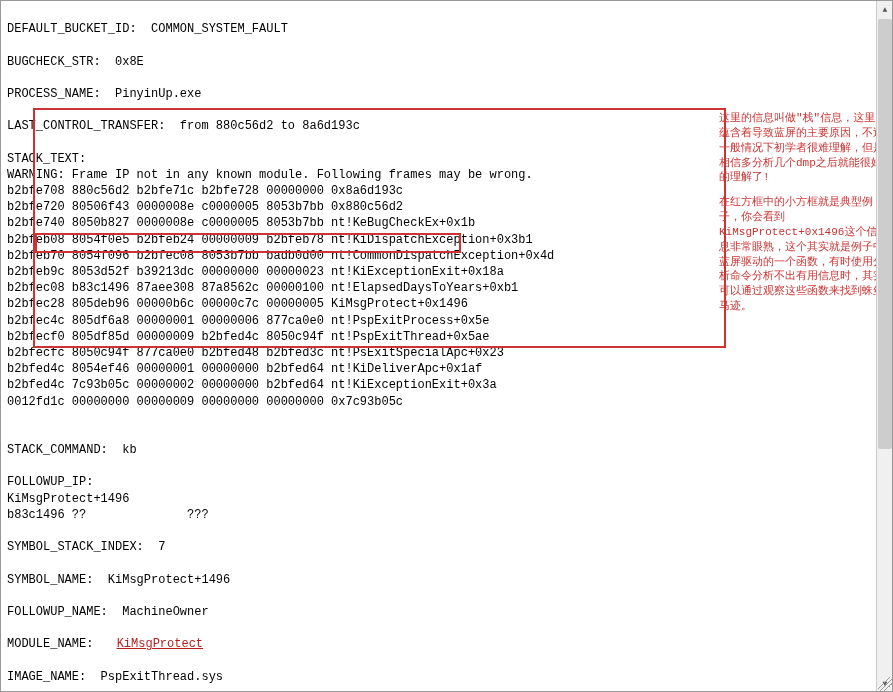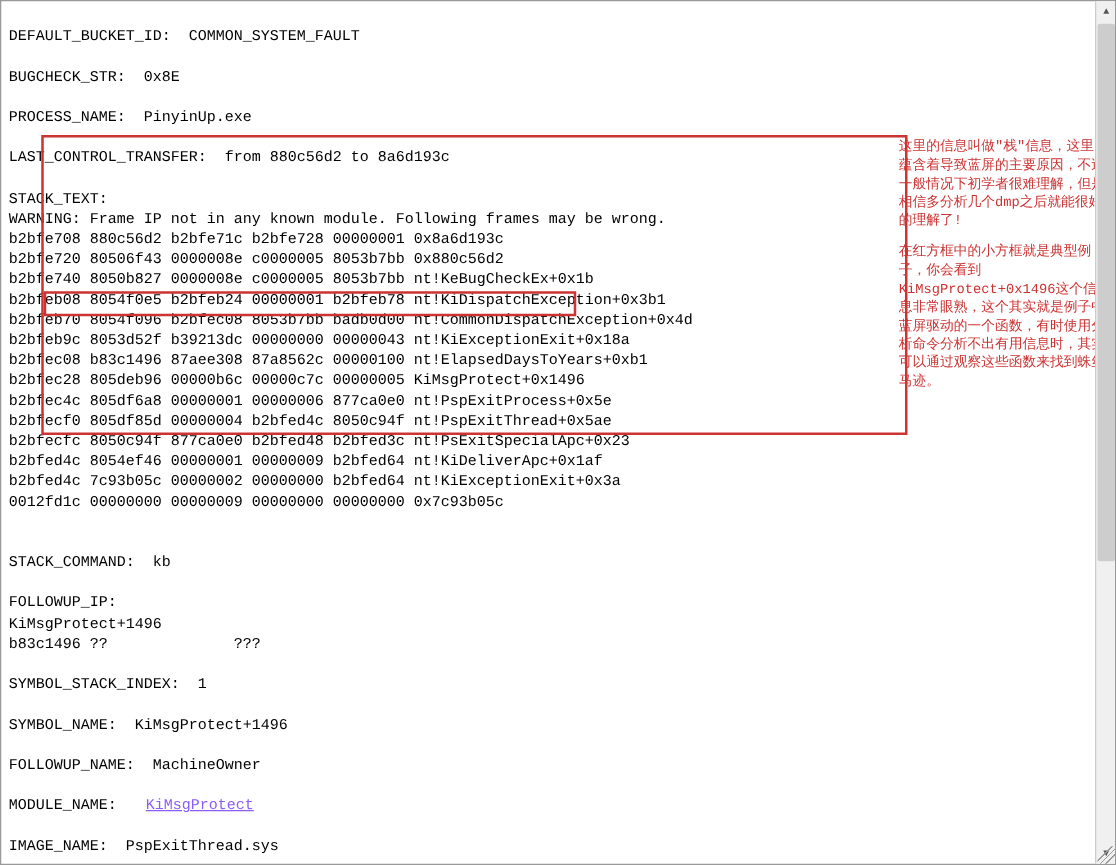--- a/index.html
+++ b/index.html
@@ -45,21 +45,21 @@
       width: 693px;
       height: 240px;
     }
     .stack-small {
       left: 34px;
       top: 232px;
       width: 426px;
       height: 20px;
     }
     .module-link {
-      color: #8b5cf6;
+      color: #b91c1c;
       text-decoration: underline;
       padding-left: 16px;
     }
     .scrollbar {
       position: absolute;
       right: 0;
       top: 0;
       width: 16px;
       height: 100%;
       background: #f0f0f0;
@@ -105,43 +105,43 @@
 <span>DEFAULT_BUCKET_ID:  COMMON_SYSTEM_FAULT</span>
 
 <span>BUGCHECK_STR:  0x8E</span>
 
 <span>PROCESS_NAME:  PinyinUp.exe</span>
 
 <span>LAST_CONTROL_TRANSFER:  from 880c56d2 to 8a6d193c</span>
 
 <span>STACK_TEXT:</span>
 <span>WARNING: Frame IP not in any known module. Following frames may be wrong.</span>
-<span>b2bfe708 880c56d2 b2bfe71c b2bfe728 00000001 0x8a6d193c</span>
+<span>b2bfe708 880c56d2 b2bfe71c b2bfe728 00000000 0x8a6d193c</span>
 <span>b2bfe720 80506f43 0000008e c0000005 8053b7bb 0x880c56d2</span>
 <span>b2bfe740 8050b827 0000008e c0000005 8053b7bb nt!KeBugCheckEx+0x1b</span>
-<span>b2bfeb08 8054f0e5 b2bfeb24 00000001 b2bfeb78 nt!KiDispatchException+0x3b1</span>
+<span>b2bfeb08 8054f0e5 b2bfeb24 00000009 b2bfeb78 nt!KiDispatchException+0x3b1</span>
 <span>b2bfeb70 8054f096 b2bfec08 8053b7bb badb0d00 nt!CommonDispatchException+0x4d</span>
-<span>b2bfeb9c 8053d52f b39213dc 00000000 00000043 nt!KiExceptionExit+0x18a</span>
+<span>b2bfeb9c 8053d52f b39213dc 00000000 00000023 nt!KiExceptionExit+0x18a</span>
 <span>b2bfec08 b83c1496 87aee308 87a8562c 00000100 nt!ElapsedDaysToYears+0xb1</span>
 <span>b2bfec28 805deb96 00000b6c 00000c7c 00000005 KiMsgProtect+0x1496</span>
 <span>b2bfec4c 805df6a8 00000001 00000006 877ca0e0 nt!PspExitProcess+0x5e</span>
-<span>b2bfecf0 805df85d 00000004 b2bfed4c 8050c94f nt!PspExitThread+0x5ae</span>
+<span>b2bfecf0 805df85d 00000009 b2bfed4c 8050c94f nt!PspExitThread+0x5ae</span>
 <span>b2bfecfc 8050c94f 877ca0e0 b2bfed48 b2bfed3c nt!PsExitSpecialApc+0x23</span>
-<span>b2bfed4c 8054ef46 00000001 00000009 b2bfed64 nt!KiDeliverApc+0x1af</span>
+<span>b2bfed4c 8054ef46 00000001 00000000 b2bfed64 nt!KiDeliverApc+0x1af</span>
 <span>b2bfed4c 7c93b05c 00000002 00000000 b2bfed64 nt!KiExceptionExit+0x3a</span>
 <span>0012fd1c 00000000 00000009 00000000 00000000 0x7c93b05c</span>
 
 
 <span>STACK_COMMAND:  kb</span>
 
 <span>FOLLOWUP_IP:</span>
 <span>KiMsgProtect+1496</span>
 <span>b83c1496 ??              ???</span>
 
-<span>SYMBOL_STACK_INDEX:  1</span>
+<span>SYMBOL_STACK_INDEX:  7</span>
 
 <span>SYMBOL_NAME:  KiMsgProtect+1496</span>
 
 <span>FOLLOWUP_NAME:  MachineOwner</span>
 
 <span>MODULE_NAME: </span><a class="module-link">KiMsgProtect</a>
 
 <span>IMAGE_NAME:  PspExitThread.sys</span>
 
 

